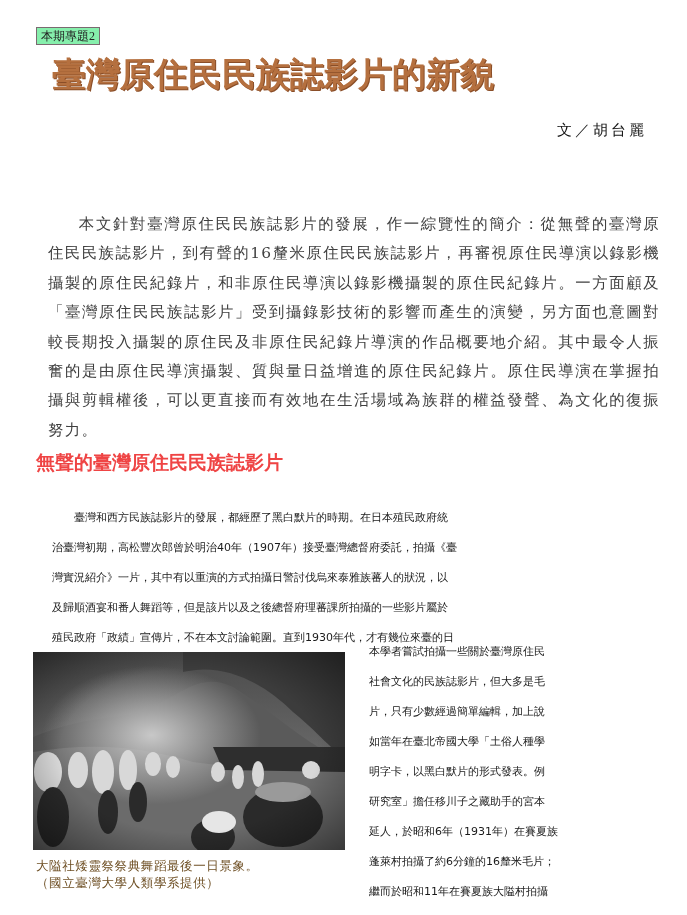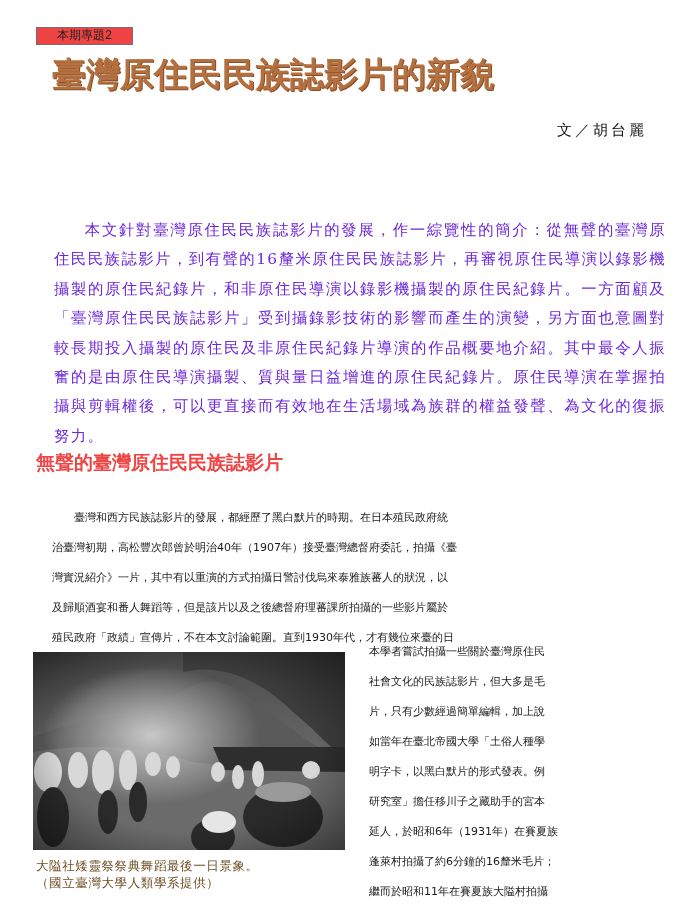--- a/index.html
+++ b/index.html
@@ -1,44 +1,44 @@
 <!DOCTYPE html>
 <html><head>
 <meta charset="utf-8">
 <style>
   html, body { margin: 0; padding: 0; background: #ffffff; }
   body { width: 687px; height: 915px; position: relative; overflow: hidden; }
   .page { position: absolute; left: 0; top: 0; width: 687px; height: 915px; }
 
   .badge {
     position: absolute; left: 36px; top: 27px;
-    height: 16px; padding: 0 20px;
-    background: #ef4444; border: 1px solid #7a6a70;
-    font-family: Liberation Mono, monospace;
+    height: 16px; padding: 0 4px;
+    background: #86efac; border: 1px solid #7a6a70;
+    font-family: Liberation Serif, serif;
     font-size: 12px; line-height: 16px; color: #222;
   }
   .title {
     position: absolute; left: 52px; top: 52px;
     font-family: "DejaVu Serif", "Liberation Serif", serif;
     font-size: 34px; font-weight: bold; line-height: 44px;
     color: #b5703f; letter-spacing: 0px; margin: 0;
     text-shadow: 1px 1px 0 #8a4e28;
   }
   .author {
     position: absolute; right: 40px; top: 119px;
     font-family: "DejaVu Serif", "Liberation Serif", serif;
     font-size: 15px; line-height: 22px; color: #111;
     letter-spacing: 3px;
     text-align: center;
   }
   .abstract {
     position: absolute; left: 36px; top: 198px; width: 612px;
     font-family: "DejaVu Serif", "Liberation Serif", serif;
-    font-size: 15.4px; line-height: 29.4px; color: #6d28d9;
-    text-align: justify; text-indent: 2em; margin: 18px;
+    font-size: 15.4px; line-height: 29.4px; color: #404040;
+    text-align: justify; text-indent: 2em; margin: 12px;
     letter-spacing: 1.4px;
   }
   .section-heading {
     position: absolute; left: 36px; top: 448px;
     font-family: "DejaVu Sans", "Liberation Sans", sans-serif;
     font-size: 19px; line-height: 28px; color: #ef4444; margin: 0;
   }
   .body-full {
     position: absolute; left: 36px; top: 487px; width: 612px;
     font-family: "DejaVu Sans", "Liberation Sans", sans-serif;

